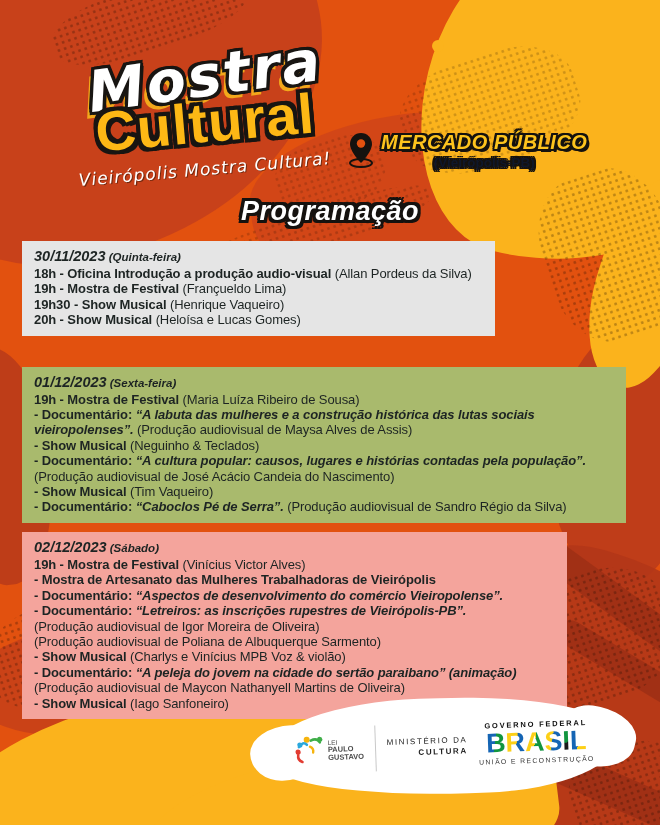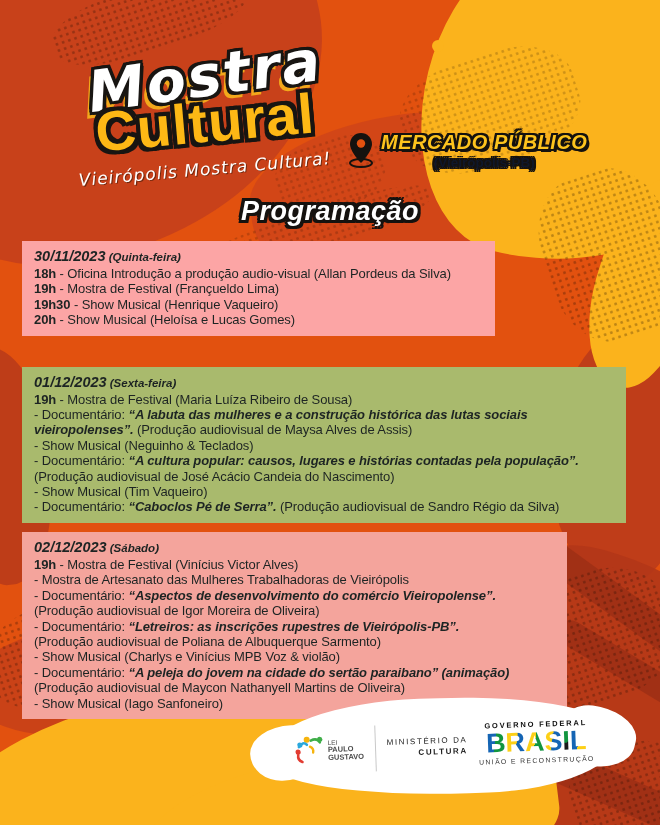--- a/index.html
+++ b/index.html
@@ -92,21 +92,21 @@
   
   .schedule{position:absolute;left:22px;top:241px;}
   .day-block{padding:6px 12px 8px 12px;margin-bottom:9px;color:#1d2423;box-sizing:border-box;}
   .day-w0{width:473px;}
   .day-w1{width:604px;}
   .day-w2{width:545px;}
   .day-header{font-size:14.5px;font-weight:700;font-style:italic;line-height:18px;white-space:nowrap;}
   .day-weekday{font-size:11.5px;}
   .sched-line{font-size:13px;line-height:15.4px;white-space:nowrap;letter-spacing:-.1px;}
   .sg-time{font-weight:700;}
-  .sg-act{font-weight:400;}
+  .sg-act{font-weight:700;}
   .sg-credit{font-weight:400;}
   .sg-title{font-weight:700;font-style:italic;}
 
   
   .footer-splash{
     position:absolute;left:268px;top:698px;width:352px;height:96px;background:#fff;
     border-radius:46% 54% 40% 60%/55% 48% 58% 42%;transform:rotate(-2deg);}
   .footer-splash::before{content:"";position:absolute;left:-18px;top:22px;width:70px;height:55px;
     background:#fff;border-radius:60% 40% 55% 45%/50% 55% 45% 50%;}
   .footer-splash::after{content:"";position:absolute;right:-16px;top:14px;width:80px;height:60px;
@@ -178,21 +178,21 @@
     </svg>
     <div class="loc-text">
       <span class="loc-name">MERCADO PÚBLICO</span>
       <span class="loc-city">(Vieirópolis-PB)</span>
     </div>
   </div>
 
   <div class="prog-title">Programação</div>
 
   <div class="schedule">
-    <div class="day-block day-w0" style="background: #fca5a5;">
+    <div class="day-block day-w0" style="background: #e5e5e5;">
       <div class="day-header">
         <span>30/11/2023</span><span class="day-weekday"> (Quinta-feira)</span>
       </div>
       <div class="day-lines">
           <div class="sched-line"><span class="sg-time">18h</span><span class="sg-act"> - Oficina Introdução a produção audio-visual </span><span class="sg-credit">(Allan Pordeus da Silva)</span></div>
           <div class="sched-line"><span class="sg-time">19h</span><span class="sg-act"> - Mostra de Festival </span><span class="sg-credit">(Françueldo Lima)</span></div>
           <div class="sched-line"><span class="sg-time">19h30</span><span class="sg-act"> - Show Musical </span><span class="sg-credit">(Henrique Vaqueiro)</span></div>
           <div class="sched-line"><span class="sg-time">20h</span><span class="sg-act"> - Show Musical </span><span class="sg-credit">(Heloísa e Lucas Gomes)</span></div>
         </div>
     </div>
@@ -212,22 +212,22 @@
         </div>
     </div>
     <div class="day-block day-w2" style="background: rgb(244, 164, 156);">
       <div class="day-header">
         <span>02/12/2023</span><span class="day-weekday"> (Sábado)</span>
       </div>
       <div class="day-lines">
           <div class="sched-line"><span class="sg-time">19h</span><span class="sg-act"> - Mostra de Festival </span><span class="sg-credit">(Vinícius Victor Alves)</span></div>
           <div class="sched-line"><span class="sg-act">- Mostra de Artesanato das Mulheres Trabalhadoras de Vieirópolis</span></div>
           <div class="sched-line"><span class="sg-act">- Documentário: </span><span class="sg-title">“Aspectos de desenvolvimento do comércio Vieiropolense”.</span></div>
+          <div class="sched-line"><span class="sg-act">- Documentário: </span><span class="sg-title">“Letreiros: as inscrições rupestres de Vieirópolis-PB”.</span></div>
           <div class="sched-line"><span class="sg-credit">(Produção audiovisual de Igor Moreira de Oliveira)</span></div>
-          <div class="sched-line"><span class="sg-act">- Documentário: </span><span class="sg-title">“Letreiros: as inscrições rupestres de Vieirópolis-PB”.</span></div>
           <div class="sched-line"><span class="sg-credit">(Produção audiovisual de Poliana de Albuquerque Sarmento)</span></div>
           <div class="sched-line"><span class="sg-act">- Show Musical </span><span class="sg-credit">(Charlys e Vinícius MPB Voz &amp; violão)</span></div>
           <div class="sched-line"><span class="sg-act">- Documentário: </span><span class="sg-title">“A peleja do jovem na cidade do sertão paraibano” (animação)</span></div>
           <div class="sched-line"><span class="sg-credit">(Produção audiovisual de Maycon Nathanyell Martins de Oliveira)</span></div>
           <div class="sched-line"><span class="sg-act">- Show Musical </span><span class="sg-credit">(Iago Sanfoneiro)</span></div>
         </div>
     </div>
   </div>
 
   <div class="footer-splash">

